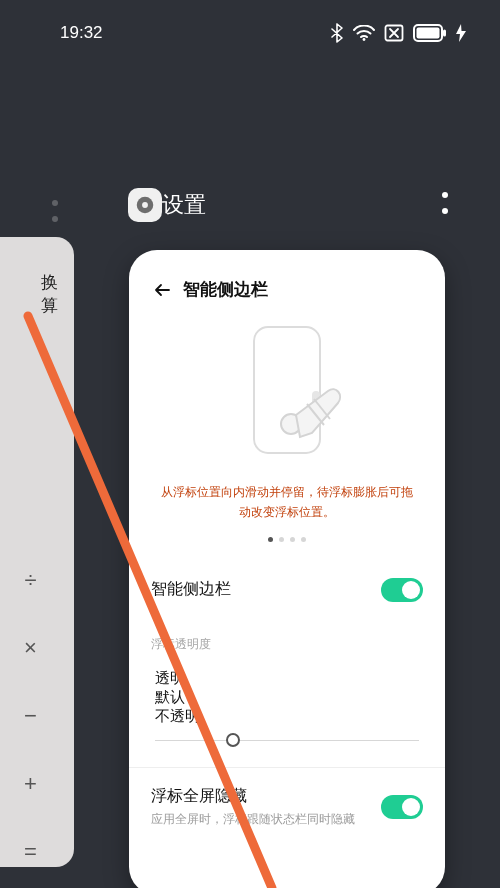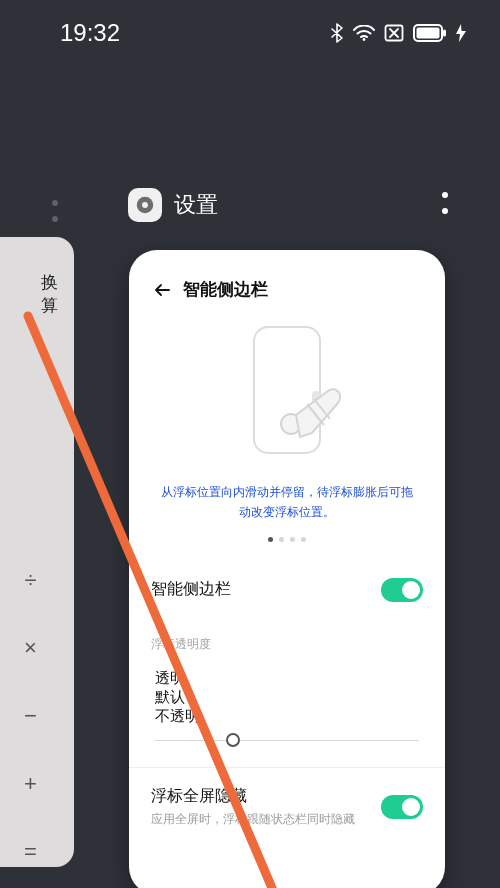--- a/index.html
+++ b/index.html
@@ -11,21 +11,21 @@
     color: #fff;
   }
   
   .status-bar {
     position: absolute;
     top: 0; left: 0; right: 0;
     height: 54px;
     display: flex;
     align-items: center;
     padding: 12px 34px 0 60px;
-    font-size: 24px;
+    font-size: 17px;
     font-weight: 500;
   }
   .status-bar .clock { flex: 1; }
   .status-icons { display: flex; align-items: center; gap: 9px; }
   .status-icons svg { display: block; }
 
   
   .left-dots {
     position: absolute;
     left: 52px;
@@ -33,21 +33,21 @@
     display: flex; flex-direction: column; gap: 10px;
     opacity: .35;
   }
   .left-dots span { width: 6px; height: 6px; border-radius: 50%; background: #bbb; }
 
   
   .app-header {
     position: absolute;
     left: 128px;
     top: 188px;
-    display: flex; align-items: center; gap: 12px; font-family: Liberation Mono, monospace;
+    display: flex; align-items: center;  font-family: Liberation Mono, monospace;
   }
   .app-header .app-icon {
     width: 34px; height: 34px;
     background: #f0f0f0;
     border-radius: 10px;
     display: flex; align-items: center; justify-content: center;
   }
   .app-header .app-icon svg { display:block; }
   .app-header .app-title { font-size: 22px; font-weight: 500; }
   .header-menu {
@@ -111,21 +111,21 @@
   .cm-title { font-size: 17px; font-weight: 600; }
 
   .illus {
     margin: 10px auto 0 auto;
     width: 190px; height: 155px;
     position: relative;
   }
   .illus svg { display:block; }
   .illus-caption {
     font-size: 12px;
-    color: #1d4ed8;
+    color: #c2410c;
     text-align: center;
     line-height: 1.7;
     padding: 6px 30px 0 30px;
   }
   .pager {
     display: flex; justify-content: center; gap: 6px;
     margin: 14px 0 22px 0;
   }
   .pager span {
     width: 5px; height: 5px; border-radius: 50%;

